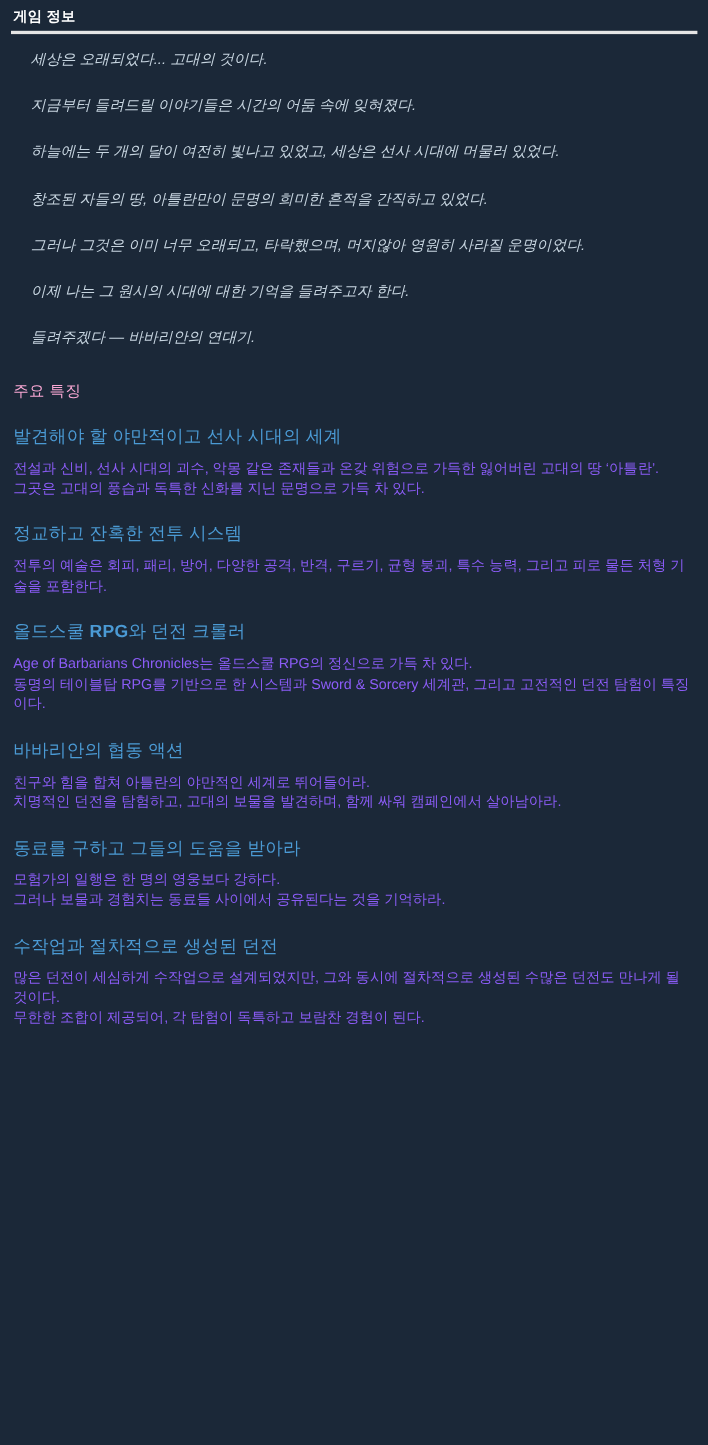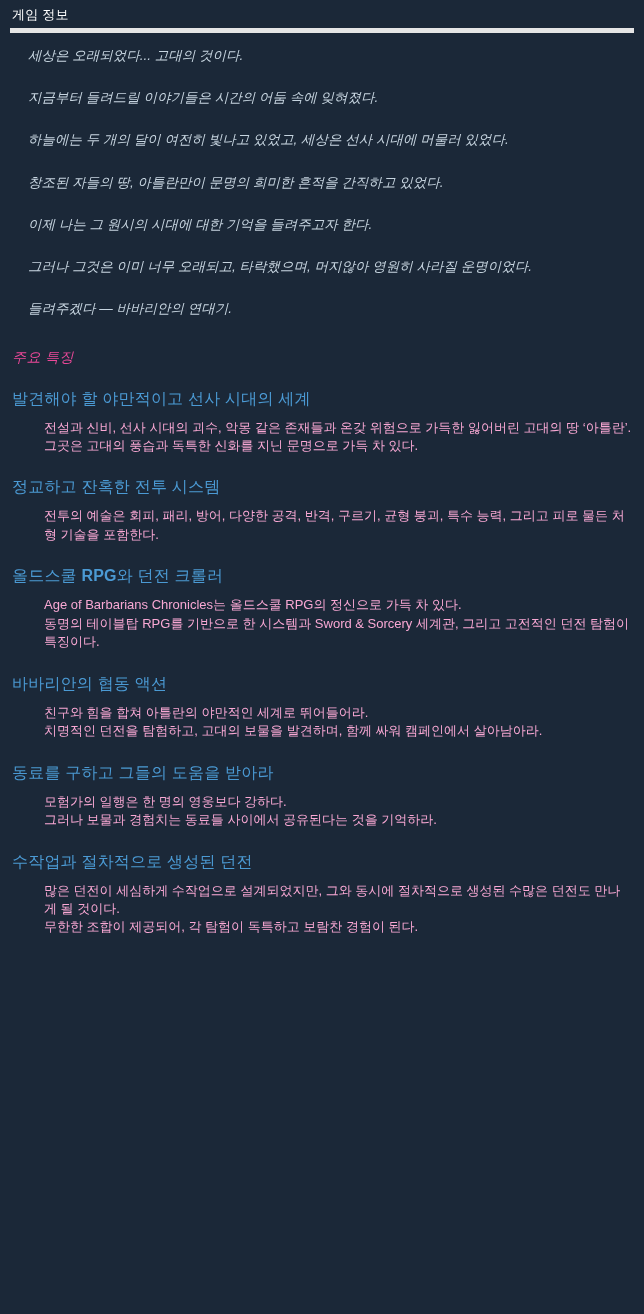--- a/index.html
+++ b/index.html
@@ -14,87 +14,85 @@
     color: #c6d4df;
     -webkit-font-smoothing: antialiased;
   }
   .page {
     width: 644px;
     box-sizing: border-box;
     padding: 0 10px 14px 10px;
   }
   .section-title {
     font-size: 13px;
-    font-weight: normal;
+    font-weight: bold;
     color: #ffffff;
     padding: 6px 0 4px 2px;
-    border-bottom: 5px solid #e5e5e5;
+    border-bottom: 3px solid #e5e5e5;
     margin-bottom: 14px;
     letter-spacing: 0.2px;
   }
   .intro {
     padding: 0 2px;
   }
   .intro p {
     margin: 0 0 24px 16px;
     font-style: italic;
     font-size: 13.5px;
     line-height: 1.35;
     color: #c7d5e0;
   }
   .intro p:last-child {
     margin-bottom: 30px;
   }
   .features-heading {
-    color: #ec4899;
+    color: #f9a8d4;
     font-size: 14px;
     margin: 6px 0 22px 2px;
     letter-spacing: 0.4px;
-    font-style: italic;
   }
   .feature {
     margin-bottom: 22px;
     padding: 0 2px;
   }
   .feature-title {
     color: #4b9ad4;
     font-size: 16px;
     margin-bottom: 9px;
     letter-spacing: 0.2px;
   }
   .feature-title .bold {
     font-weight: bold;
     text-align: center;
   }
   .feature-body {
     font-size: 13px;
     line-height: 1.42;
-    color: #f9a8d4;
-    margin-left: 32px;
+    color: #8b5cf6;
   }
   .feature-body .line {
     display: block;
   }
   .feature-body .ital {
   }
 </style>
 </head>
 <body>
 
 <div class="page">
 
   <div class="section-title">게임 정보</div>
 
   <div class="intro">
     <p>세상은 오래되었다... 고대의 것이다.</p>
     <p>지금부터 들려드릴 이야기들은 시간의 어둠 속에 잊혀졌다.</p>
     <p>하늘에는 두 개의 달이 여전히 빛나고 있었고, 세상은 선사 시대에 머물러 있었다.</p>
     <p>창조된 자들의 땅, 아틀란만이 문명의 희미한 흔적을 간직하고 있었다.</p>
+    <p>그러나 그것은 이미 너무 오래되고, 타락했으며, 머지않아 영원히 사라질 운명이었다.</p>
     <p>이제 나는 그 원시의 시대에 대한 기억을 들려주고자 한다.</p>
-    <p>그러나 그것은 이미 너무 오래되고, 타락했으며, 머지않아 영원히 사라질 운명이었다.</p>
     <p>들려주겠다 — 바바리안의 연대기.</p>
   </div>
 
   <div class="features-heading">주요 특징</div>
 
   <div class="feature">
     <div class="feature-title">발견해야 할 야만적이고 선사 시대의 세계</div>
     <div class="feature-body">
       <span class="line">전설과 신비, 선사 시대의 괴수, 악몽 같은 존재들과 온갖 위험으로 가득한 잃어버린 고대의 땅 ‘아틀란’.</span>
       <span class="line">그곳은 고대의 풍습과 독특한 신화를 지닌 문명으로 가득 차 있다.</span>

